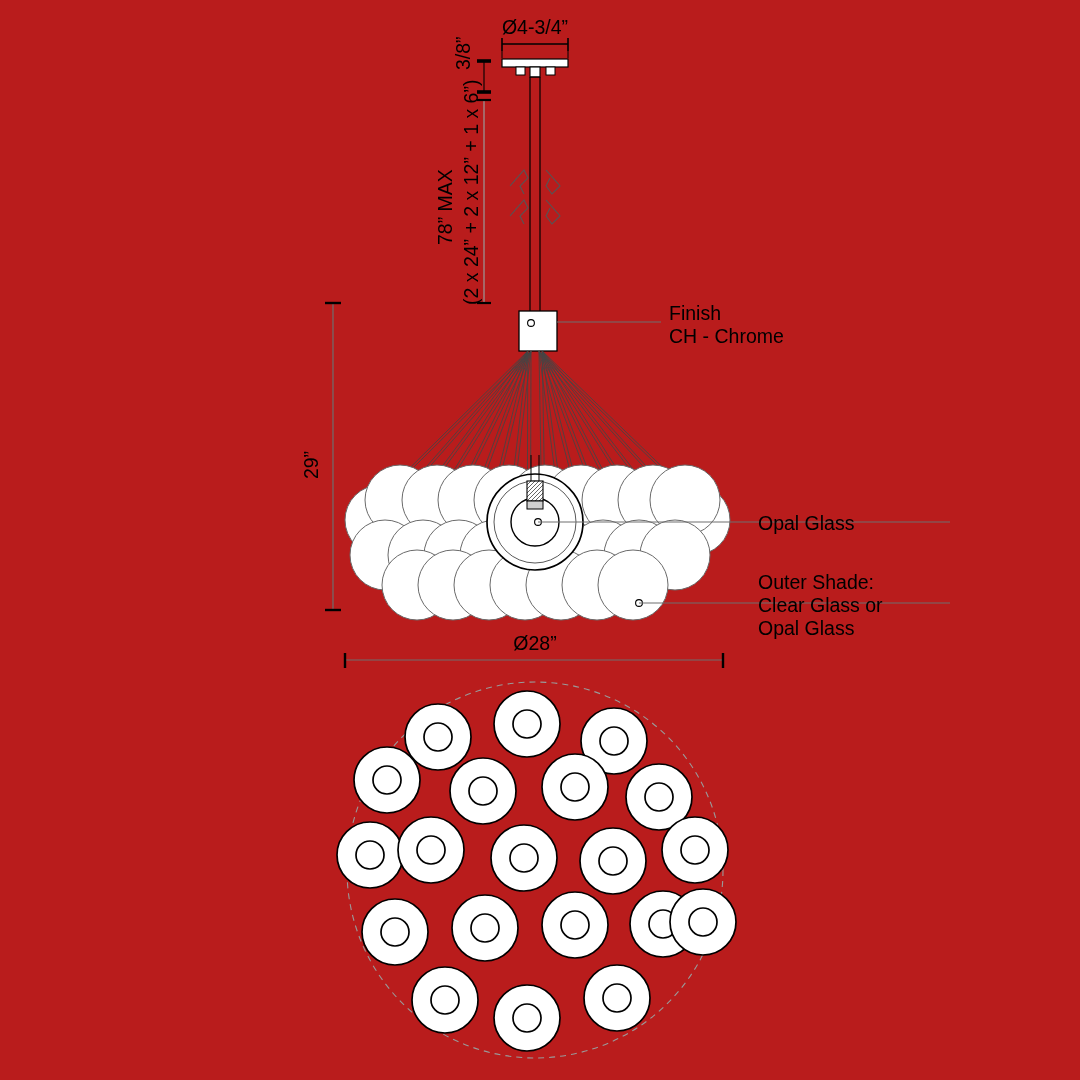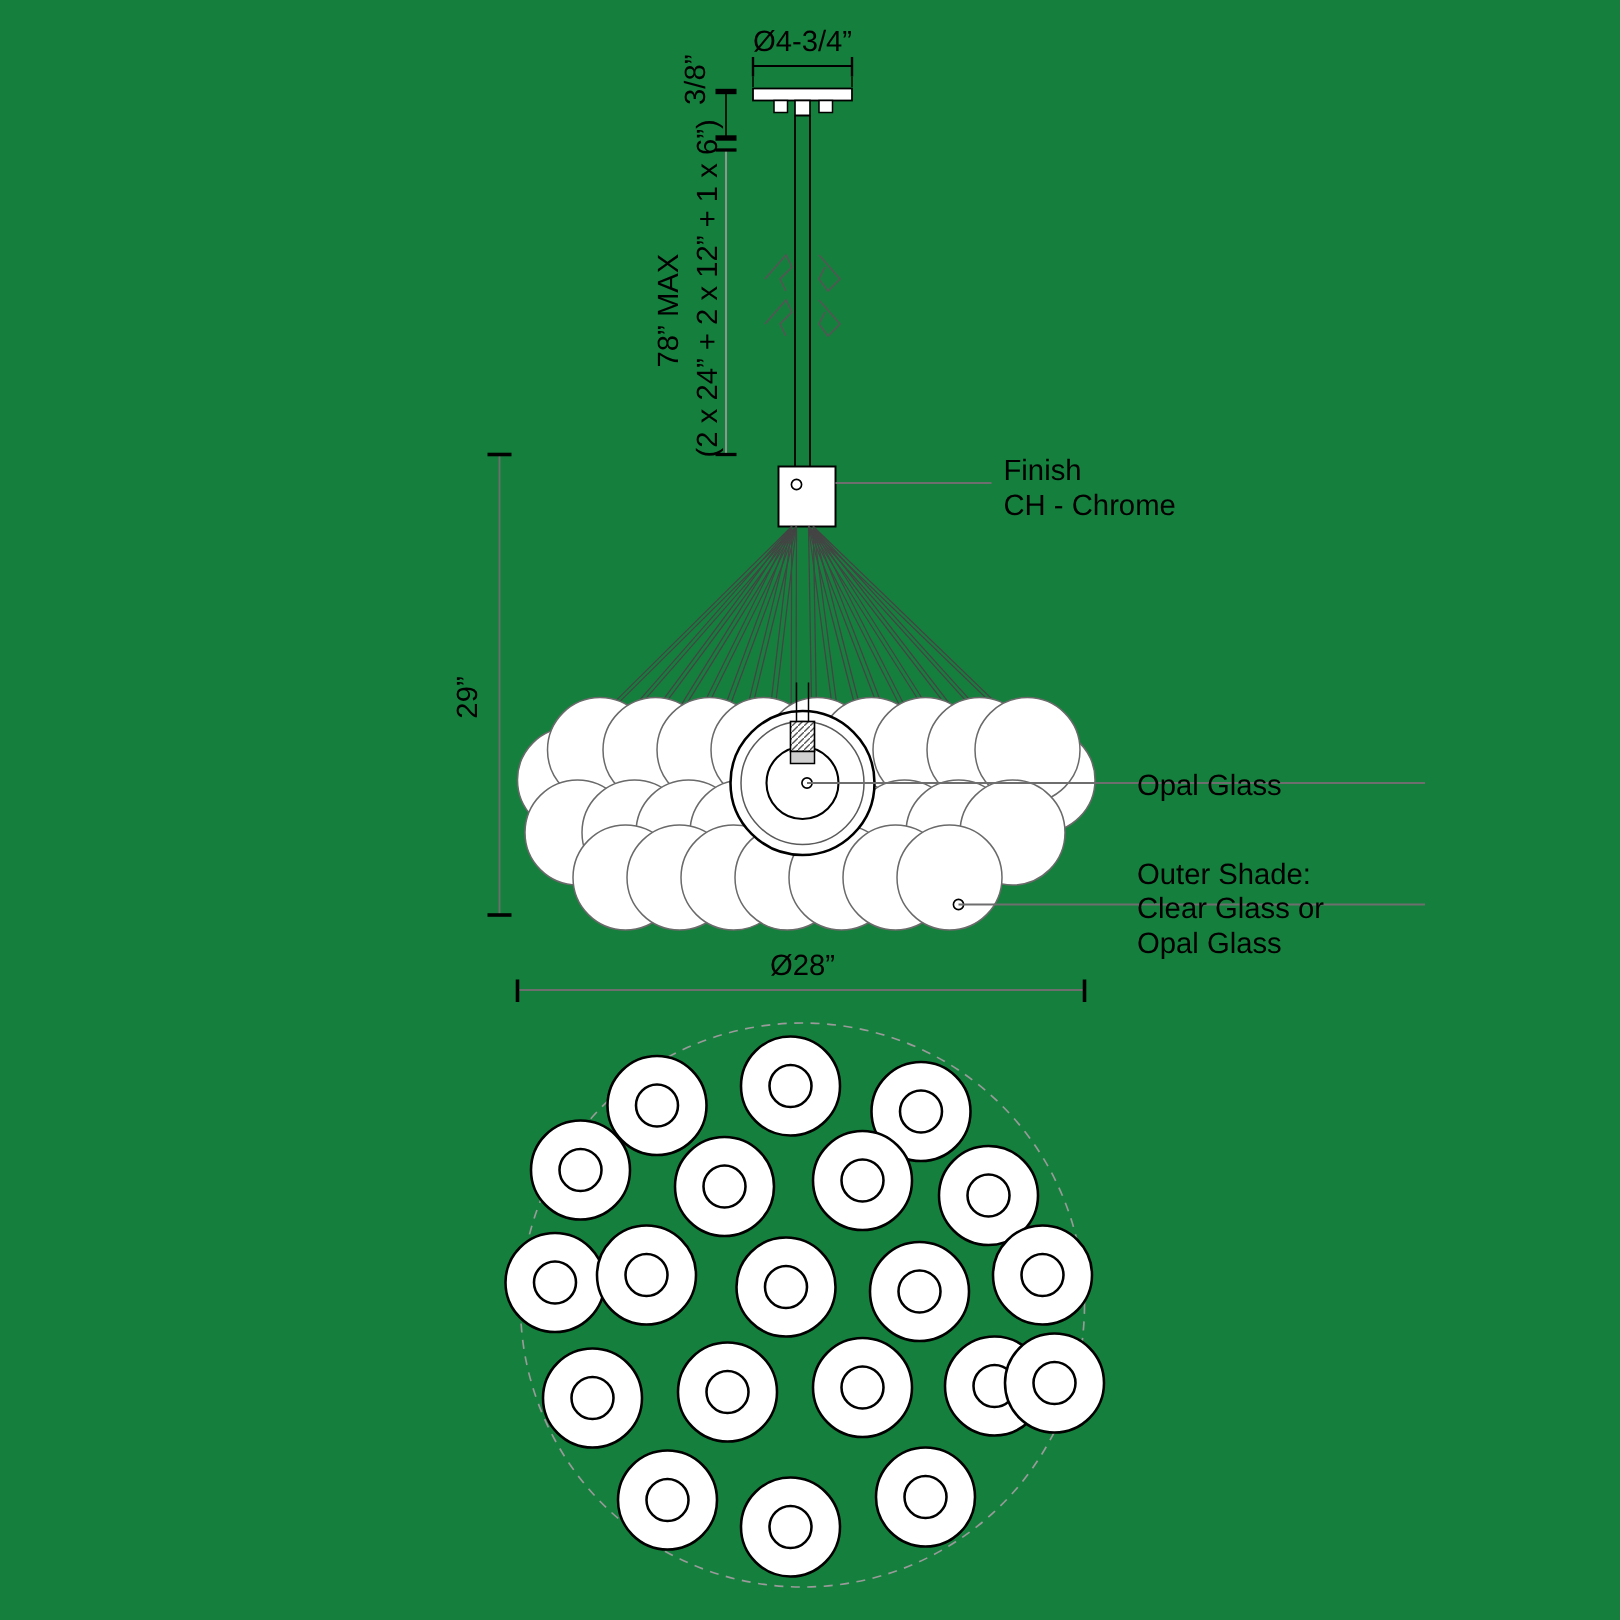--- a/index.html
+++ b/index.html
@@ -11,21 +11,21 @@
     width: 1080px;
     height: 1080px;
     font-family: "Liberation Sans", sans-serif;
     color: #000000;
     overflow: hidden;
   }
   #sheet {
     position: relative;
     width: 1080px;
     height: 1080px;
-    background: #15803d;
+    background: #b91c1c;
   }
   svg#drawing {
     position: absolute;
     top: 0;
     left: 0;
     width: 1080px;
     height: 1080px;
     display: block;
   }
   .txt {

